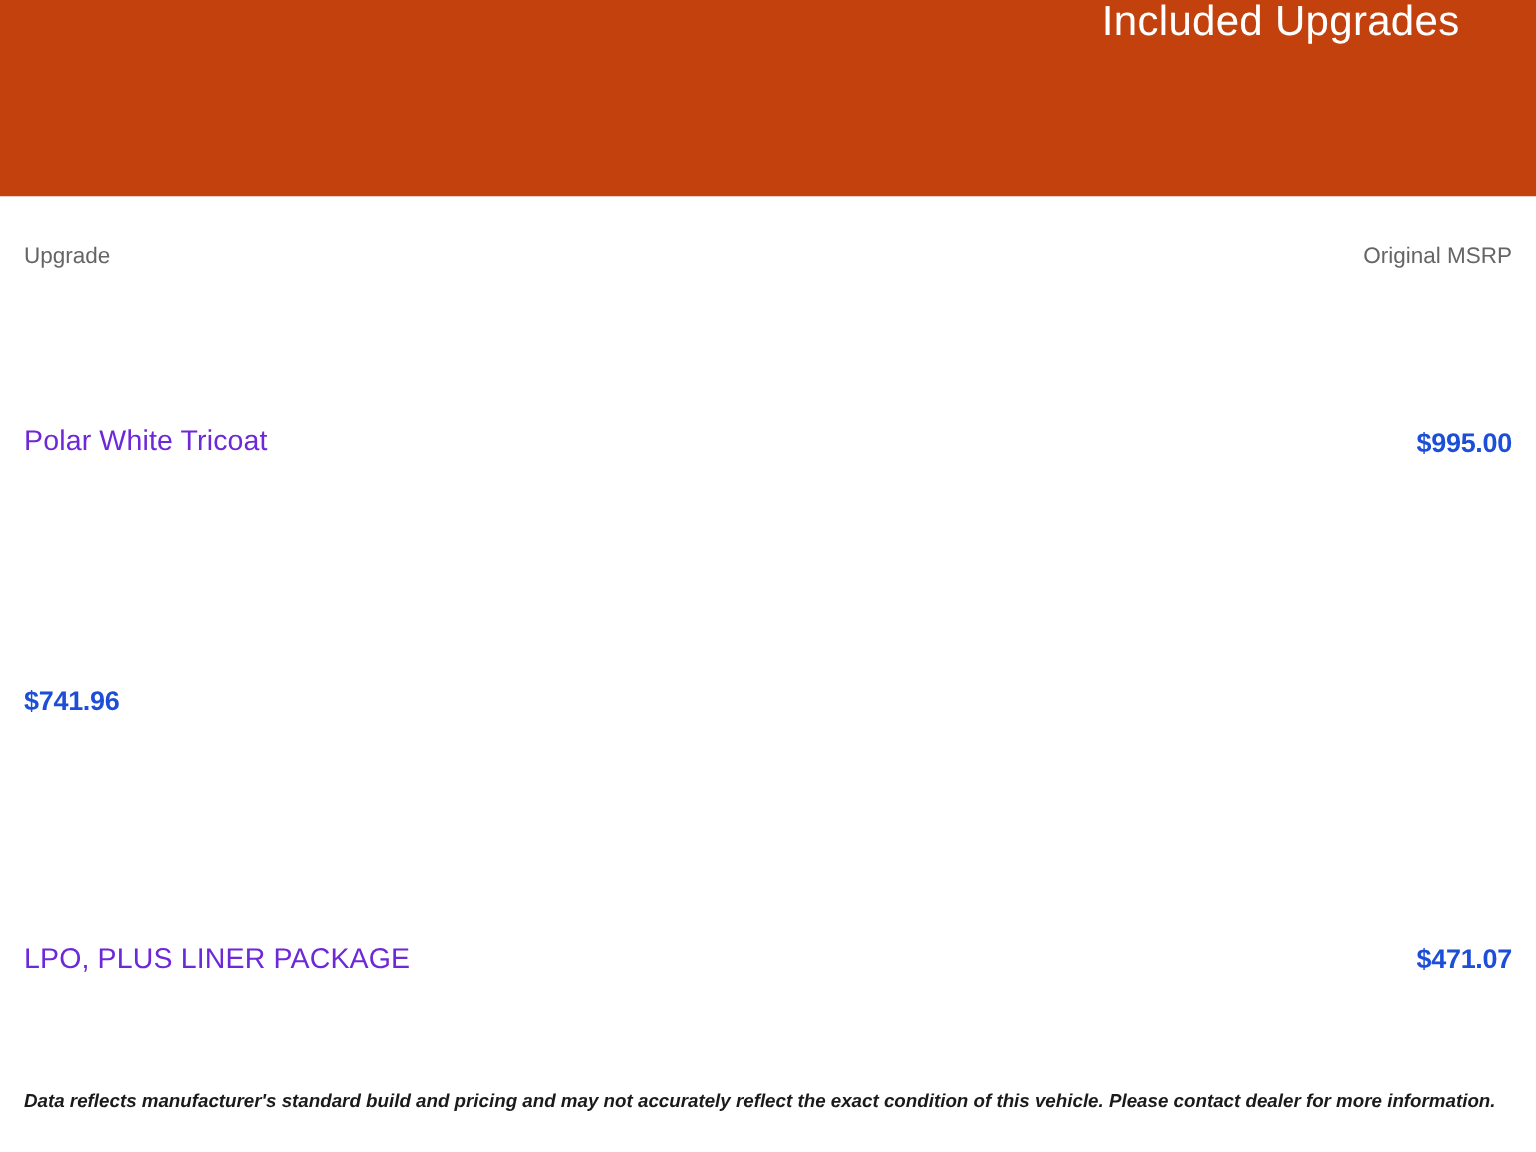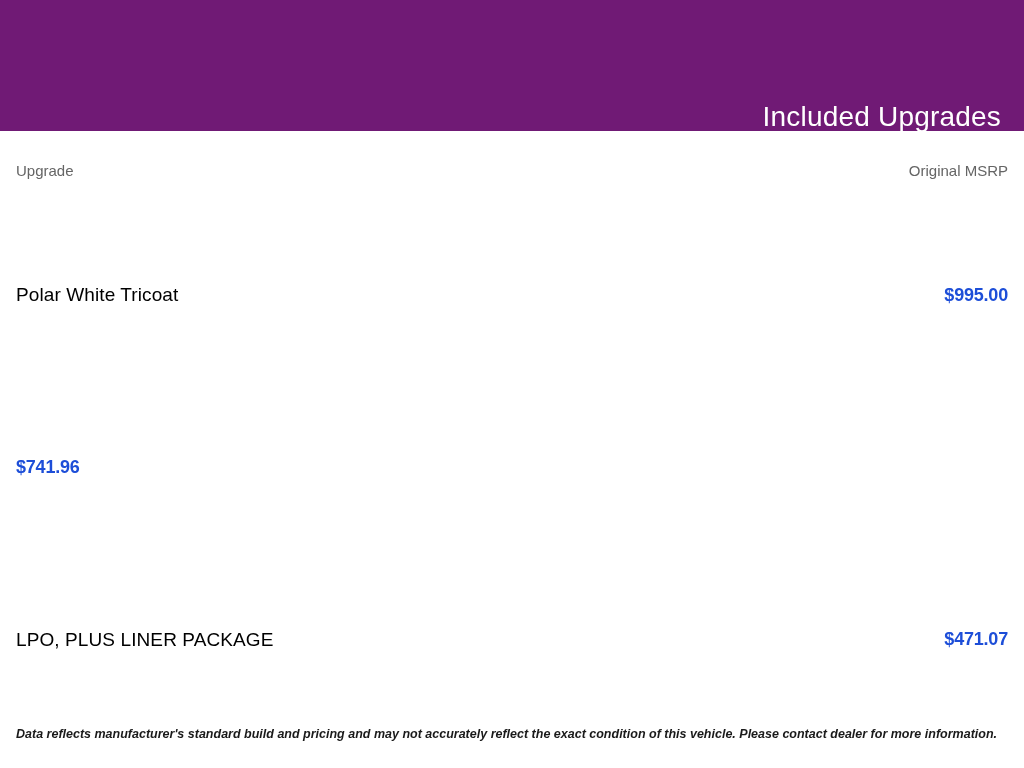--- a/index.html
+++ b/index.html
@@ -14,28 +14,28 @@
     overflow: hidden;
   }
   .page {
     width: 1024px;
     height: 768px;
     position: relative;
     display: flex;
     flex-direction: column;
   }
   .header {
-    background: #701a75;
+    background: #c2410c;
     height: 131px;
     flex: 0 0 131px;
     display: flex;
-    align-items: flex-end;
+    align-items: flex-start;
     justify-content: flex-end;
     box-sizing: border-box;
-    padding-right: 23px;
+    padding-right: 51px;
   }
   .header-title {
     color: #ffffff;
     font-size: 28px;
     font-weight: 400;
     letter-spacing: 0.2px;
     line-height: 1;
   }
   .content {
     flex: 1 1 auto;
@@ -65,21 +65,21 @@
     display: flex;
     flex-direction: column;
   }
   .row {
     flex: 1 1 0;
     display: flex;
     align-items: center;
     justify-content: space-between;
   }
   .row-name {
-    color: #000000;
+    color: #6d28d9;
     font-size: 19px;
     font-weight: 400;
     letter-spacing: 0.1px;
   }
   .row-price {
     color: #1d4ed8;
     font-size: 18px;
     font-weight: bold;
     text-align: right;
     letter-spacing: -0.2px;

